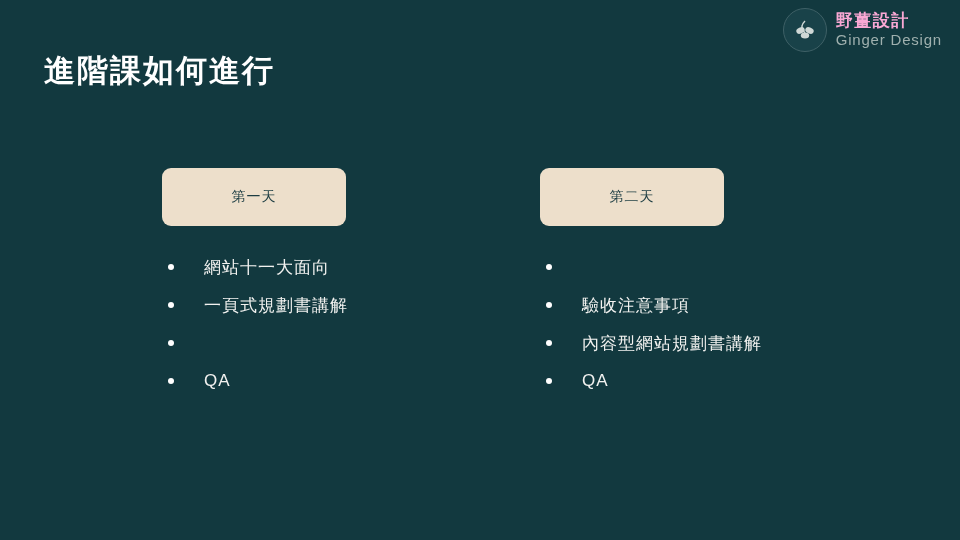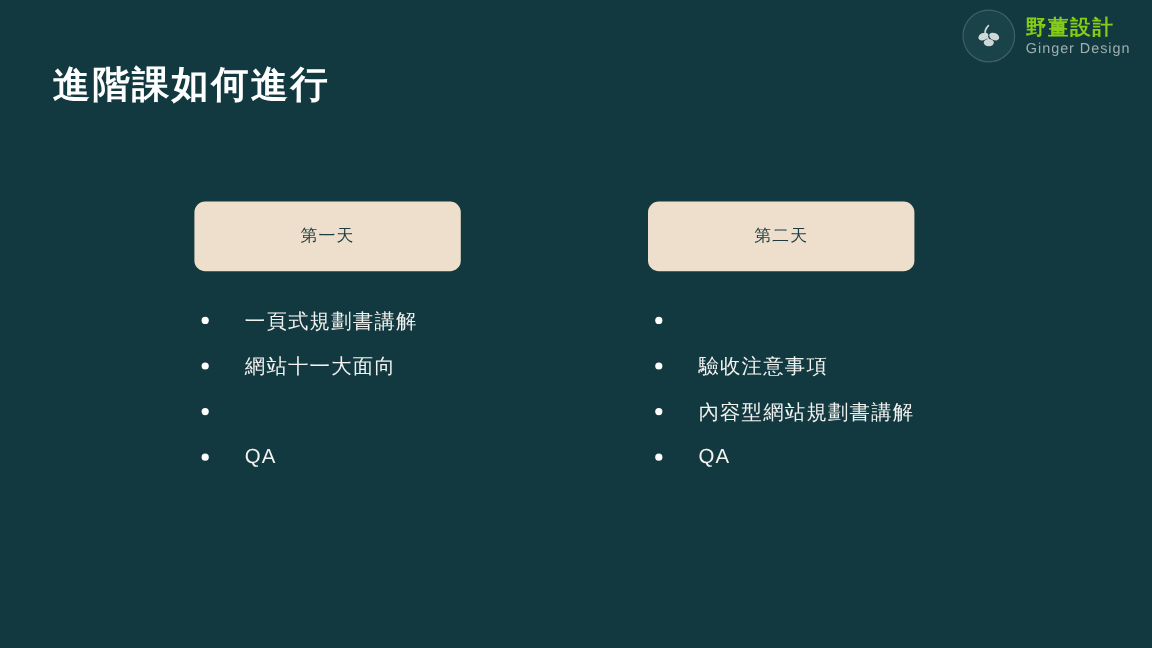--- a/index.html
+++ b/index.html
@@ -41,25 +41,25 @@
     justify-content: center;
   }
   .logo-text {
     display: flex;
     flex-direction: column;
     line-height: 1.05;
   }
   .logo-cn {
     font-size: 17px;
     letter-spacing: 1.5px;
-    color: #84cc16;
+    color: #f9a8d4;
     font-weight: bold;
   }
   .logo-en {
-    font-size: 12px;
+    font-size: 15px;
     letter-spacing: 0.8px;
     color: #9fb0ae;
     margin-top: 2px;
   }
   
   .title {
     position: absolute;
     left: 44px;
     top: 50px;
     font-size: 31px;
@@ -73,21 +73,21 @@
     left: 162px;
     top: 168px;
     width: 700px;
     display: flex;
     gap: 156px;
   }
   .column {
     width: 222px;
   }
   .col-header {
-    width: 222px;
+    width: 184px;
     height: 58px;
     background: #eddfcb;
     border-radius: 9px;
     display: flex;
     align-items: center;
     justify-content: center;
     color: #1c3c42;
     font-size: 14px;
     letter-spacing: 1px;
   }
@@ -141,25 +141,25 @@
 
   <div class="title">進階課如何進行</div>
 
   <div class="columns">
 
     <div class="column">
       <div class="col-header">第一天</div>
       <ul class="items">
         <li class="item">
           <span class="bullet"></span>
-          <span class="item-label">一頁式規劃書講解</span>
+          <span class="item-label">網站十一大面向</span>
         </li>
         <li class="item">
           <span class="bullet"></span>
-          <span class="item-label">網站十一大面向</span>
+          <span class="item-label">一頁式規劃書講解</span>
         </li>
         <li class="item">
           <span class="bullet"></span>
         </li>
         <li class="item">
           <span class="bullet"></span>
           <span class="item-label">QA</span>
         </li>
       </ul>
     </div>

